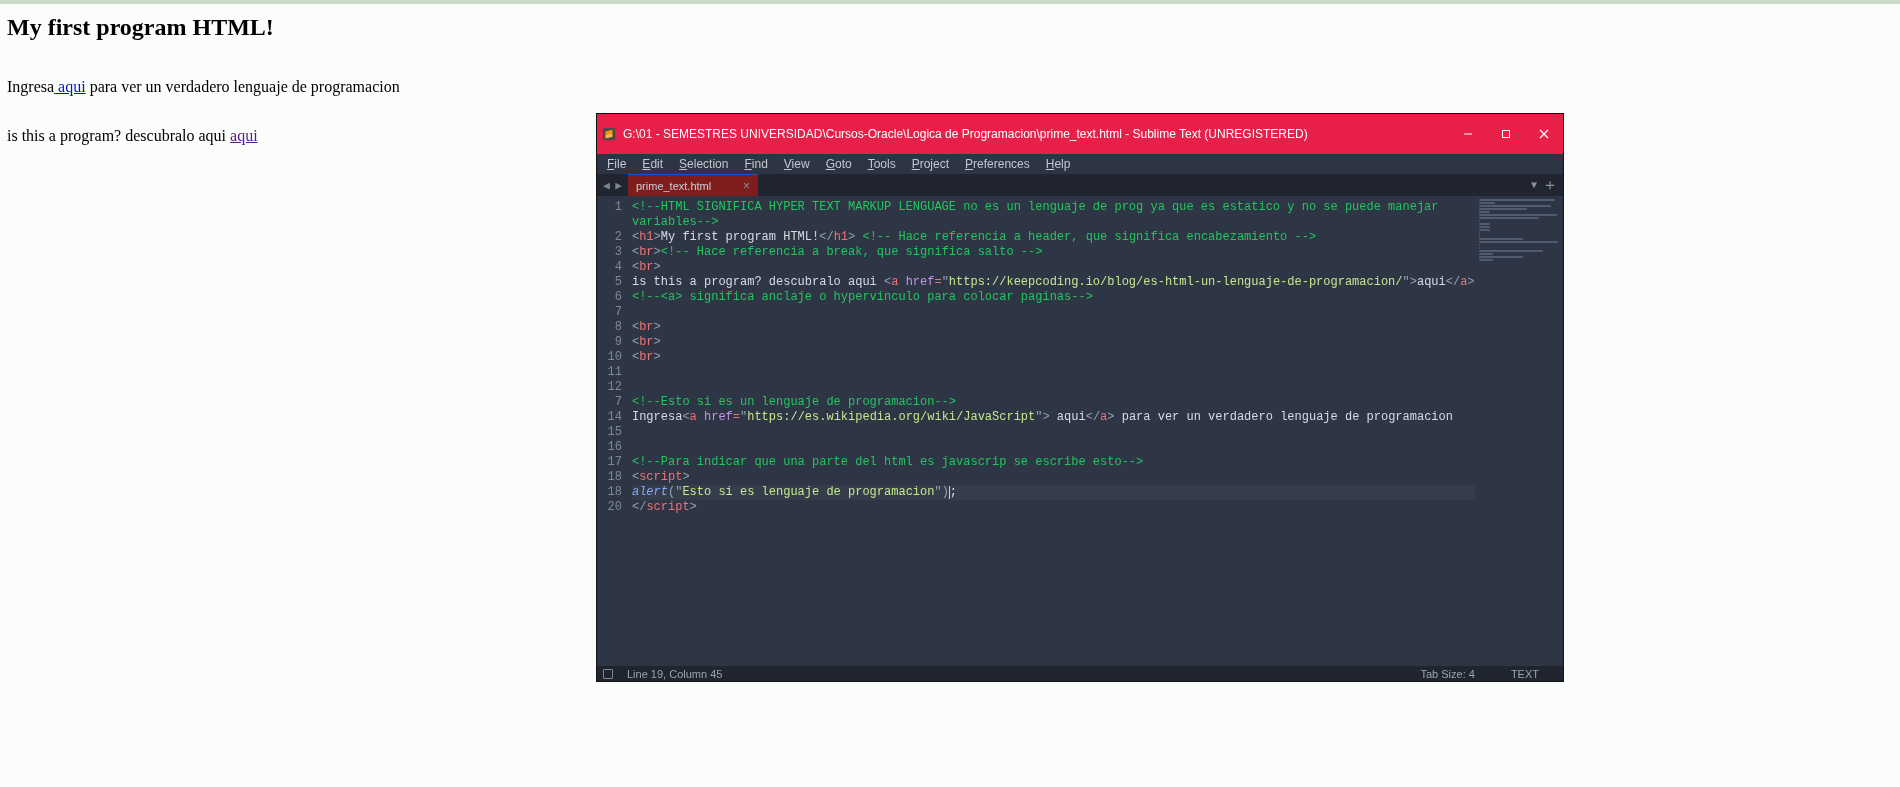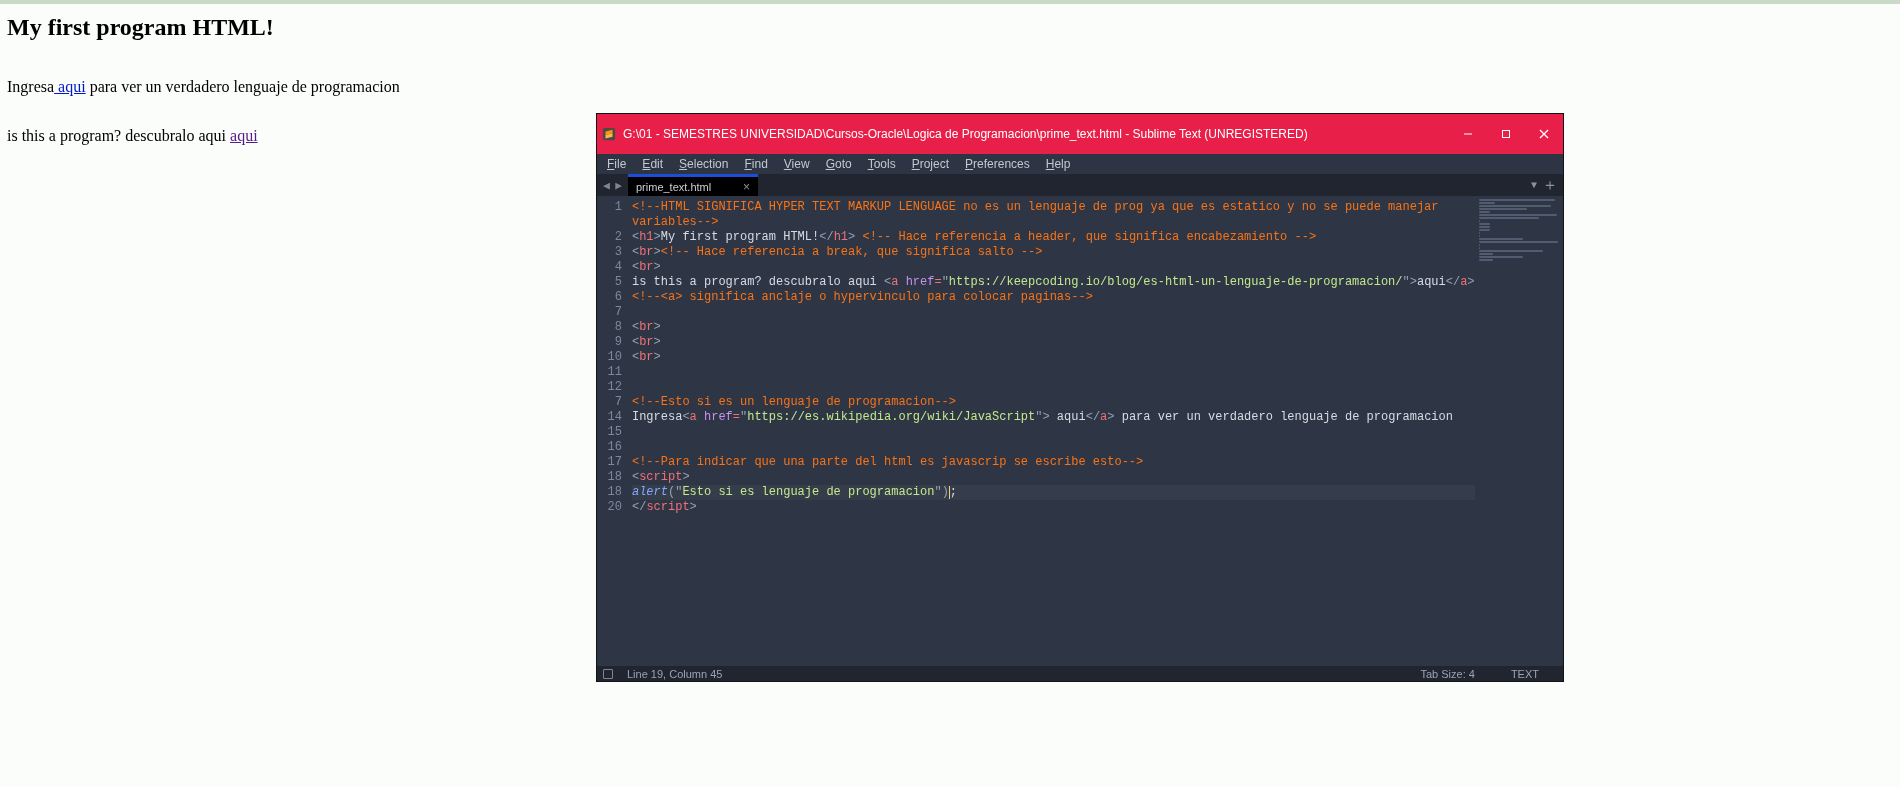--- a/index.html
+++ b/index.html
@@ -108,28 +108,28 @@
     gap: 1px;
   }
   .tab-nav .arrow {
     color: #7d8595;
     width: 11px;
     text-align: center;
     font-size: 11px;
     cursor: pointer;
   }
   .tab {
-    background: #000000;
+    background: #7f1d1d;
     display: flex;
     align-items: center;
     padding: 0 8px;
     color: #c9cfd9;
     font-family: "Segoe UI", sans-serif;
     font-size: 11px;
-    border-top: 3px solid #1d4ed8;
+    border-top: 1px solid #1d4ed8;
     min-width: 130px;
     justify-content: space-between;
   }
   .tab .tab-close { color: #8b93a2; font-size: 12px; cursor: pointer; }
   .tab-add {
     position: absolute;
     right: 4px;
     top: 0;
     bottom: 0;
     width: 18px;
@@ -186,21 +186,21 @@
   .caret {
     display: inline-block;
     width: 1px;
     height: 13px;
     background: #f8cd7a;
     margin-left: 0;
     vertical-align: middle;
   }
 
   
-  .cmt  { color: #f97316; }
+  .cmt  { color: #22c55e; }
   .tag  { color: #f07178; }
   .angle{ color: #92a1b5; }
   .attr { color: #c792ea; }
   .eq   { color: #f07178; }
   .str  { color: #c3e88d; }
   .txt  { color: #d7dce4; }
   .fn   { color: #82aaff; font-style: italic; }
   .punc { color: #92a1b5; }
 
   

